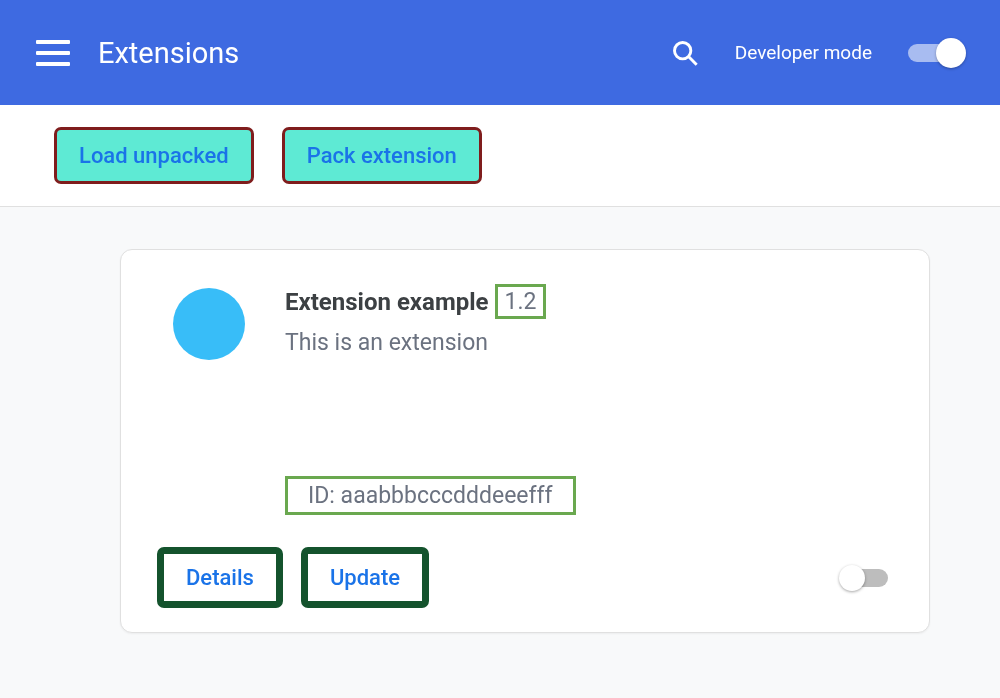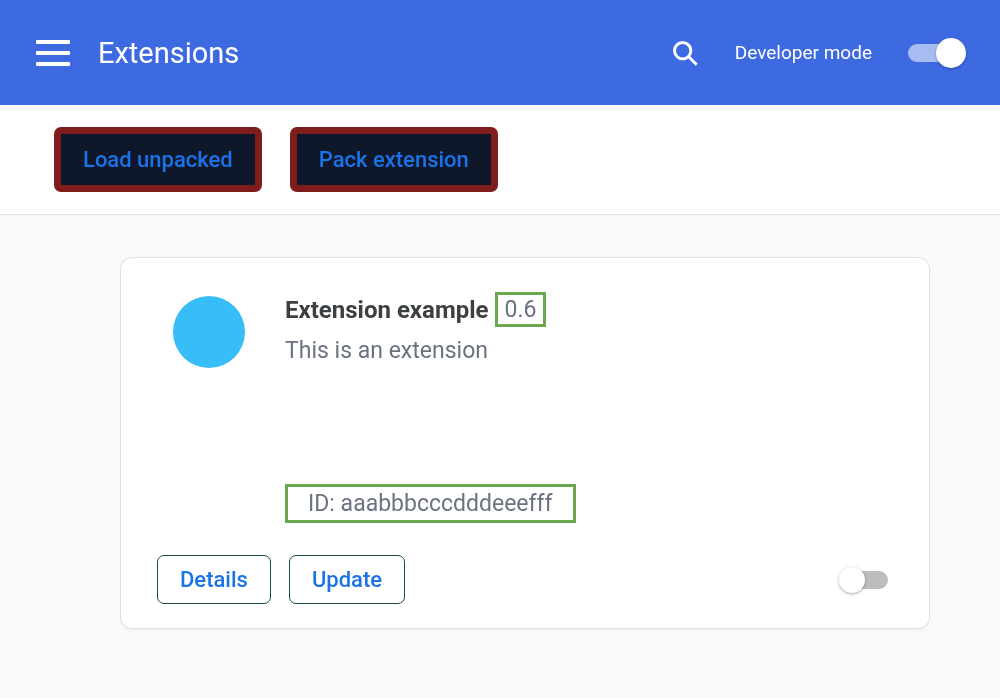--- a/index.html
+++ b/index.html
@@ -78,22 +78,22 @@
       right: -2px;
       box-shadow: 0 1px 3px rgba(0,0,0,0.3);
     }
     .toolbar {
       padding: 22px 54px;
       display: flex;
       gap: 28px;
       border-bottom: 1px solid #e0e0e0;
     }
     .toolbar-btn {
-      background: #0f172a;
-      border: 7px solid #7f1d1d;
+      background: #5eead4;
+      border: 3px solid #7f1d1d;
       border-radius: 7px;
       padding: 13px 22px;
       font-size: 22px;
       font-weight: 500;
       color: #1a73e8;
       cursor: pointer;
     }
     .content-area {
       background: #f8f9fa;
       padding: 42px 60px;
@@ -155,21 +155,21 @@
       margin-top: 120px;
     }
     .card-bottom {
       display: flex;
       align-items: center;
       gap: 18px;
       margin-top: 32px;
     }
     .card-btn {
       background: #fff;
-      border: 1px solid #14532d;
+      border: 7px solid #14532d;
       border-radius: 7px;
       padding: 11px 22px;
       font-size: 22px;
       font-weight: 500;
       color: #1a73e8;
       cursor: pointer;
     }
     .spacer {
       flex: 1;
     }
@@ -227,21 +227,21 @@
   <button class="toolbar-btn">Pack extension</button>
 </div>
 
 <div class="content-area">
   <div class="extension-card">
     <div class="card-top">
       <div class="ext-icon"></div>
       <div class="card-info">
         <div class="ext-name-row">
           <span class="ext-name">Extension example</span>
-          <span class="ext-version">0.6</span>
+          <span class="ext-version">1.2</span>
         </div>
         <div class="ext-desc">This is an extension</div>
         <div class="ext-id">ID: aaabbbcccdddeeefff</div>
       </div>
     </div>
     <div class="card-bottom">
       <button class="card-btn">Details</button>
       <button class="card-btn">Update</button>
       <div class="spacer"></div>
       <div class="card-toggle">

